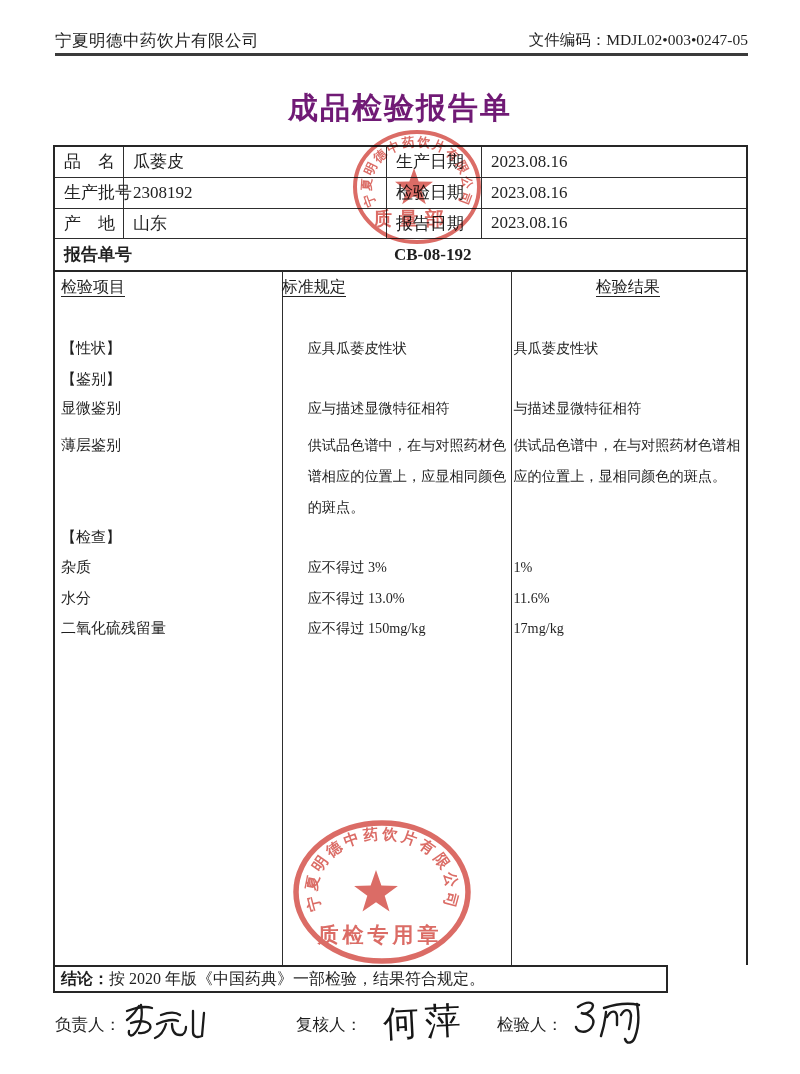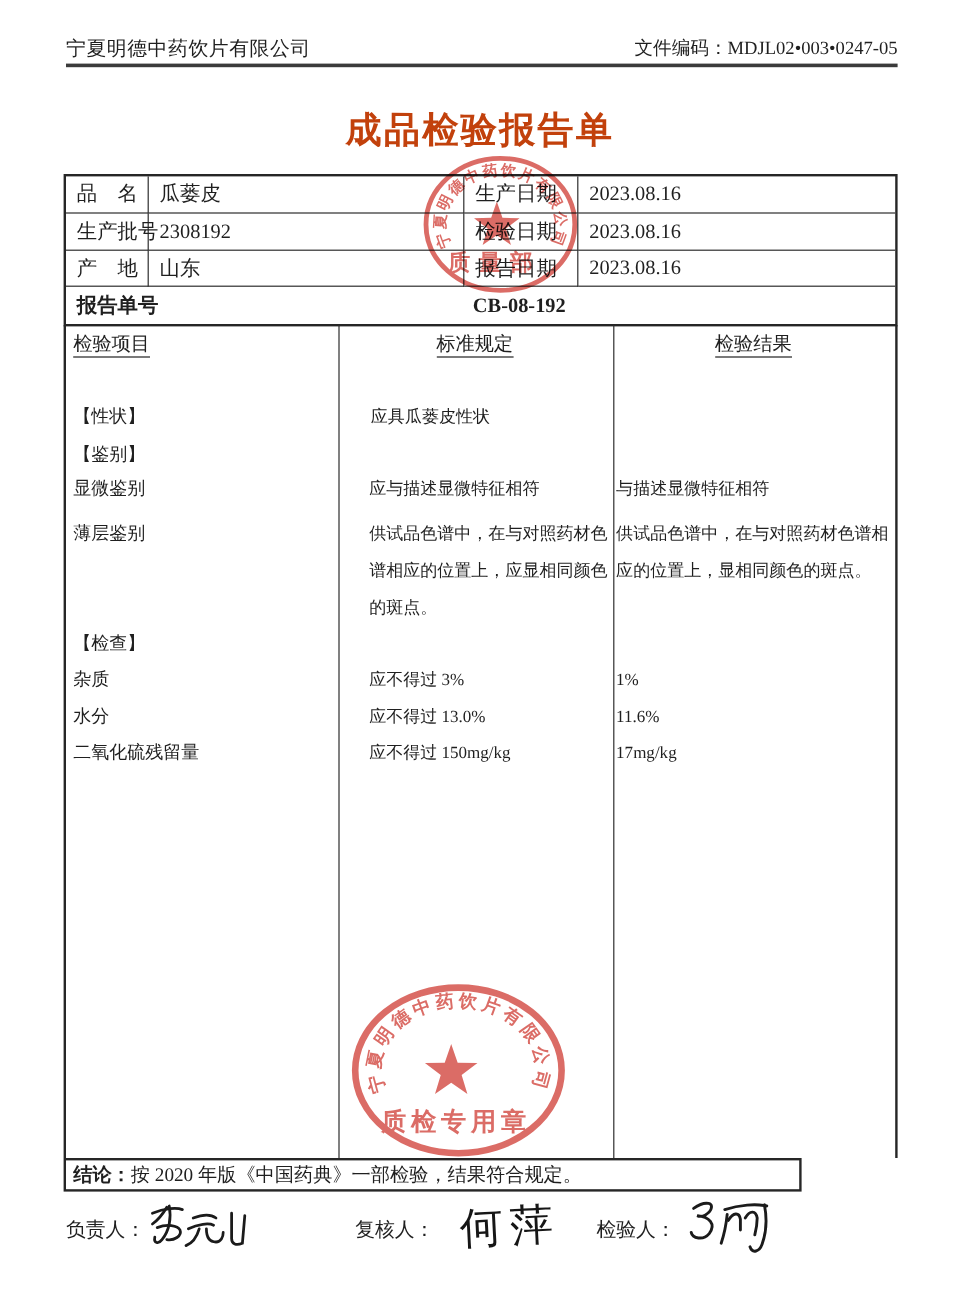--- a/index.html
+++ b/index.html
@@ -9,21 +9,21 @@
     background:#ffffff; overflow:hidden;
     font-family:"Liberation Serif","DejaVu Serif",serif;
     color:#1f1f1f;
   }
   
   .company { position:absolute; left:55px; top:30px; font-size:16.5px; letter-spacing:0.5px; }
   .filecode { position:absolute; right:52px; top:30px; font-size:15.5px; }
   .header-rule { position:absolute; left:55px; top:53px; width:693px; height:2.5px; background:#3b3b3b; }
   
   .title { position:absolute; left:0; top:88px; width:100%; text-align:center;
-           font-size:30px; font-weight:bold; letter-spacing:2px; color:#c2410c; }
+           font-size:30px; font-weight:bold; letter-spacing:2px; color:#701a75; }
   
   .info-table {
     position:absolute; left:53px; top:145px; width:695px; height:127px;
     border:2px solid #262626;
     display:grid;
     grid-template-columns:69px 263px 95px 1fr;
     grid-template-rows:repeat(4,1fr);
     font-size:17px;
   }
   .info-table .cell { border-right:1px solid #2e2e2e; border-bottom:1px solid #2e2e2e;
@@ -36,21 +36,21 @@
   
   .main {
     position:absolute; left:53px; top:271px; width:695px; height:694px;
     border-left:2px solid #262626; border-right:2px solid #262626;
     font-size:15px;
   }
   .vdiv { position:absolute; top:0; bottom:0; width:1px; background:#2e2e2e; }
   .vdiv.d1 { left:227px; } .vdiv.d2 { left:456px; }
   .insp-head { position:absolute; top:6px; left:0; width:100%; display:flex; font-size:16px; }
   .insp-head .h1 { width:228px; padding-left:6px; text-align:left; }
-  .insp-head .h2 { width:229px; text-align:center; }
+  .insp-head .h2 { width:229px; }
   .insp-head .h3 { width:238px; text-align:center; }
   .insp-head span.u { border-bottom:1px solid #222; padding-bottom:1px; }
   .irow { position:absolute; left:0; width:100%; display:flex; line-height:31px; }
   .irow .c1 { width:228px; padding-left:6px; }
   .irow .c2 { width:229px; padding-left:26px; font-size:14.2px; }
   .irow .c3 { width:238px; padding-left:4px; font-size:14.2px; }
   
   .conclusion {
     position:absolute; left:53px; top:965px; width:615px; height:28px;
     border:2px solid #262626; display:flex; align-items:center;
@@ -112,20 +112,21 @@
 
     <div class="insp-head">
       <div class="h1"><span class="u">检验项目</span></div>
       <div class="h2"><span class="u">标准规定</span></div>
       <div class="h3"><span class="u">检验结果</span></div>
     </div>
 
     <div class="irow" style="top:62px">
       <div class="c1">【性状】</div>
       <div class="c2">应具瓜蒌皮性状</div>
+      <div class="c3">具瓜蒌皮性状</div>
     </div>
     <div class="irow" style="top:93px">
       <div class="c1">【鉴别】</div>
       <div class="c2"></div>
       <div class="c3"></div>
     </div>
     <div class="irow" style="top:122px">
       <div class="c1">显微鉴别</div>
       <div class="c2">应与描述显微特征相符</div>
       <div class="c3">与描述显微特征相符</div>

